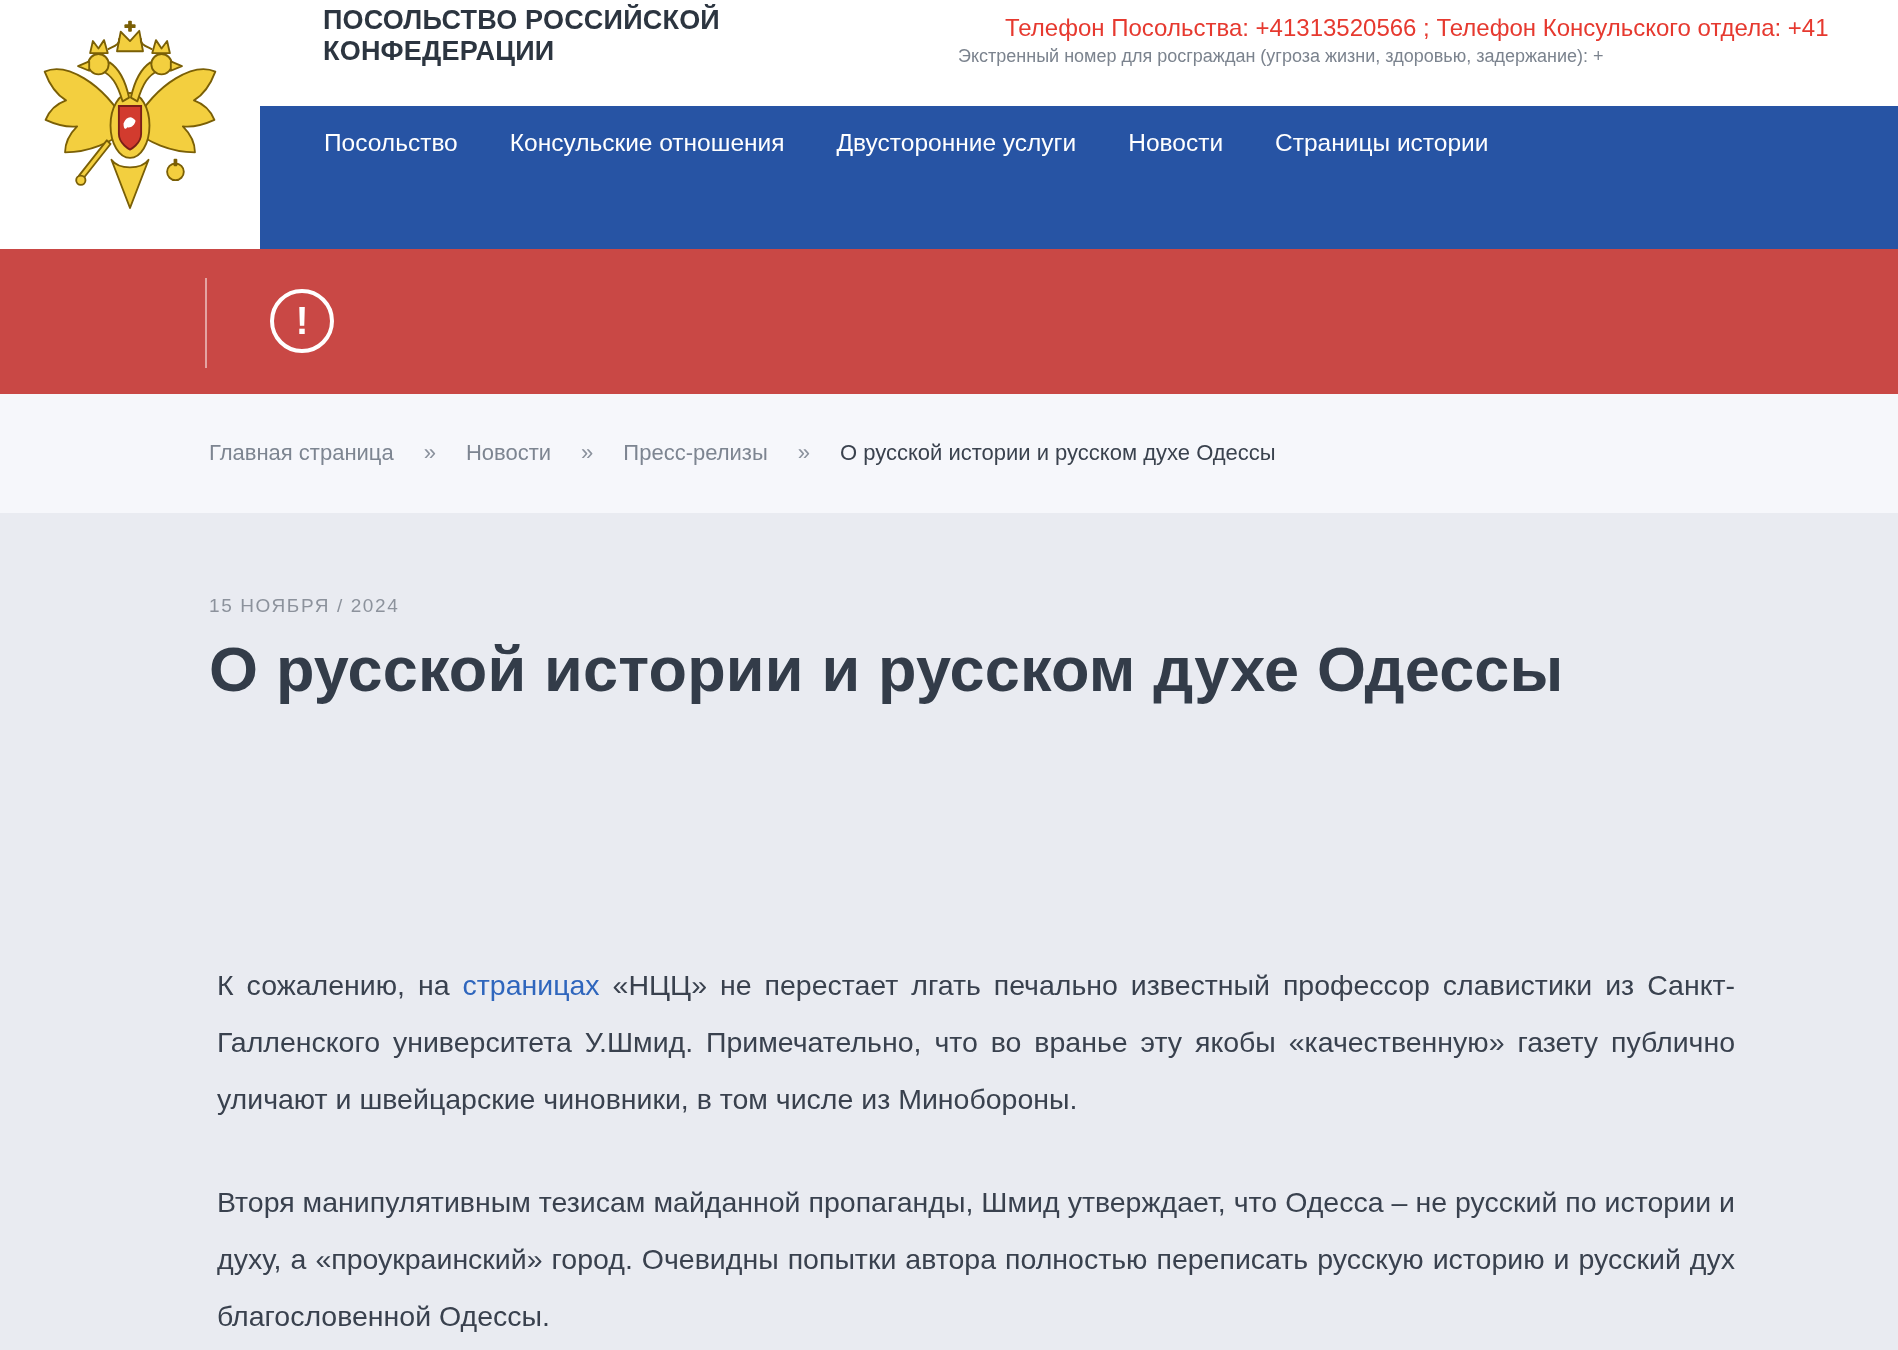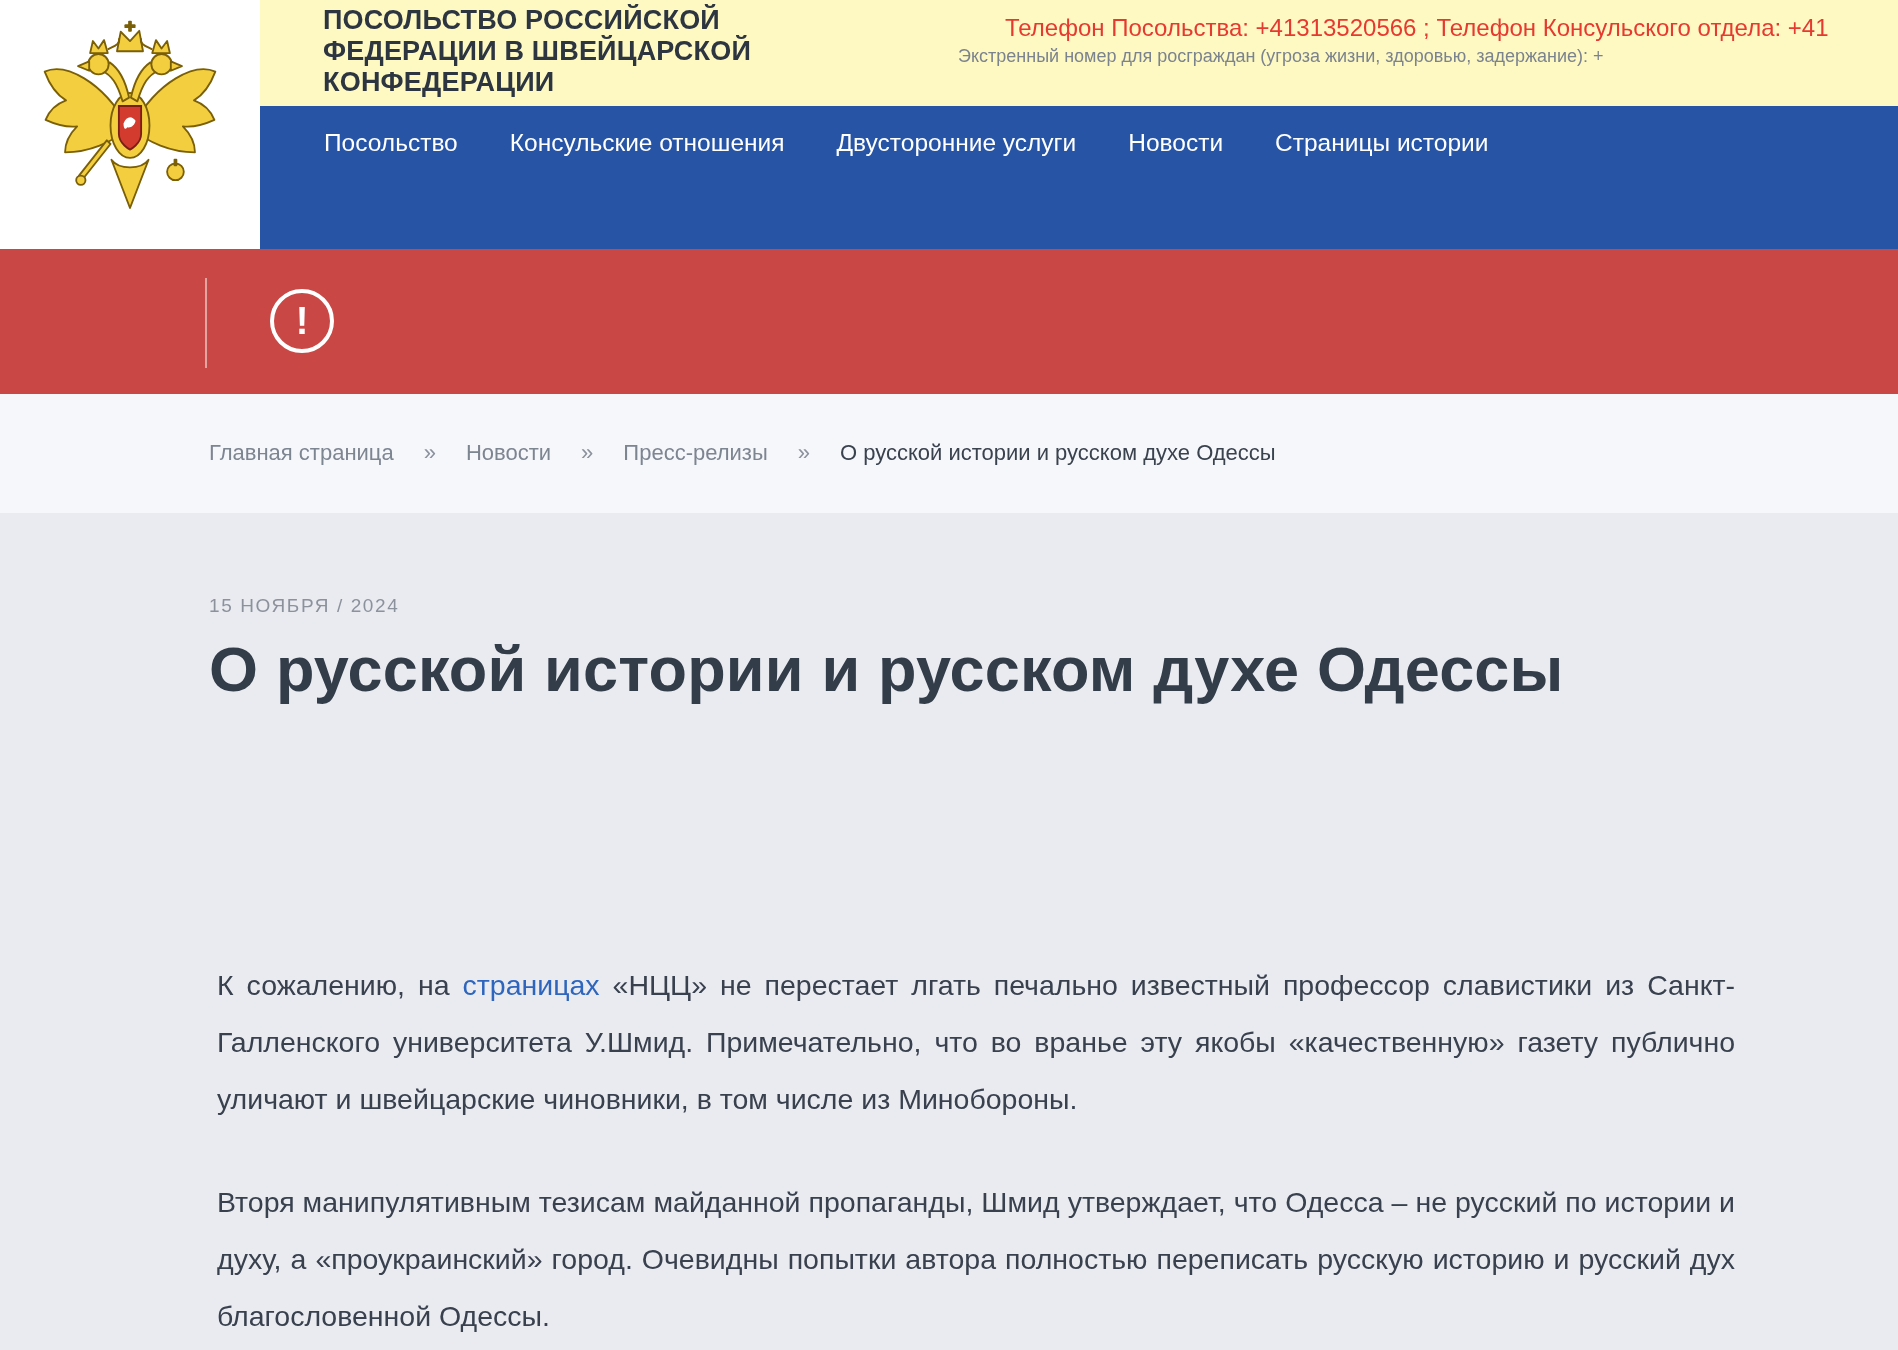--- a/index.html
+++ b/index.html
@@ -1,21 +1,21 @@
 <!DOCTYPE html>
 <html lang="ru"><head>
 <meta charset="utf-8">
 <style>
   html,body{margin:0;padding:0;}
   body{
     width:1898px;height:1350px;position:relative;overflow:hidden;
     background:#e9ebf1;font-family:"Liberation Sans",sans-serif;
   }
   
-  .header-top{position:absolute;left:0;top:0;width:1898px;height:297px;background:#fef9c3;}
+  .header-top{position:absolute;left:0;top:0;width:1898px;height:297px;background:#ffffff;}
   .crest-box{position:absolute;left:0;top:0;width:260px;height:249px;background:#ffffff;}
   .crest-box svg{position:absolute;left:22px;top:16px;}
   .org-title{
     position:absolute;left:323px;top:5px;width:430px;
     font-size:27px;line-height:31px;font-weight:700;color:#2c3540;
     text-transform:uppercase;letter-spacing:.2px;cursor:pointer;
   }
   .phone-red{
     position:absolute;left:1005px;top:14px;white-space:nowrap;
     font-size:24px;color:#e6392f;
@@ -73,21 +73,20 @@
   .article-body p{margin:8px;}
   .article-body p + p{margin-top:46px;}
   .body-link{color:#2f66bd;text-decoration:none;cursor:pointer;}
 </style>
 </head>
 <body>
 
 <div class="header-top">
   <div class="org-title">
     <div>ПОСОЛЬСТВО РОССИЙСКОЙ</div>
-    <div>ФЕДЕРАЦИИ В ШВЕЙЦАРСКОЙ</div>
     <div>КОНФЕДЕРАЦИИ</div>
   </div>
   <div class="phone-red">Телефон Посольства: +41313520566 ; Телефон Консульского отдела: +41</div>
   <div class="phone-gray">Экстренный номер для росграждан (угроза жизни, здоровью, задержание): +</div>
 
   <div class="crest-box">
     <svg viewBox="0 0 200 235" width="216" height="218" aria-hidden="true">
       <g stroke="#7a5f06" stroke-width="2" fill="#f3cf3f" stroke-linejoin="round">
 
         <path d="M97 118 C 70 70, 30 50, 8 60 C 14 76, 21 85, 31 91 C 20 95, 13 102, 9 112 C 22 118, 33 120, 43 119 C 34 128, 30 137, 30 147 C 56 147, 81 136, 97 122 Z"></path>

